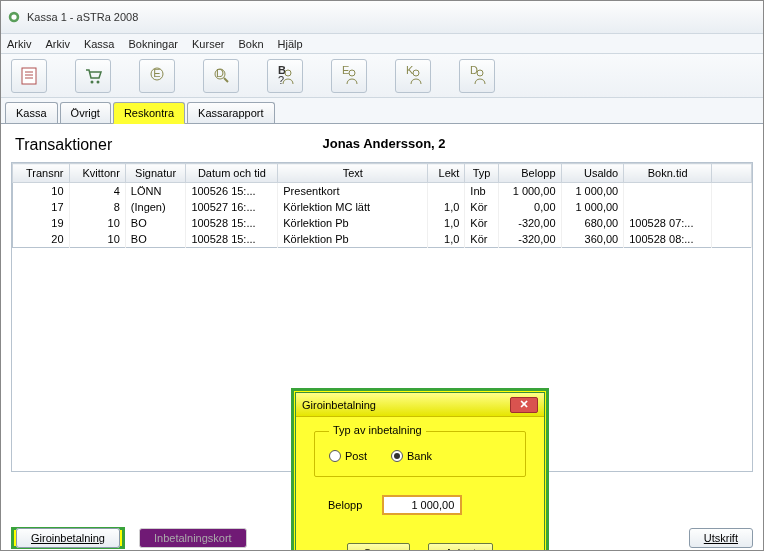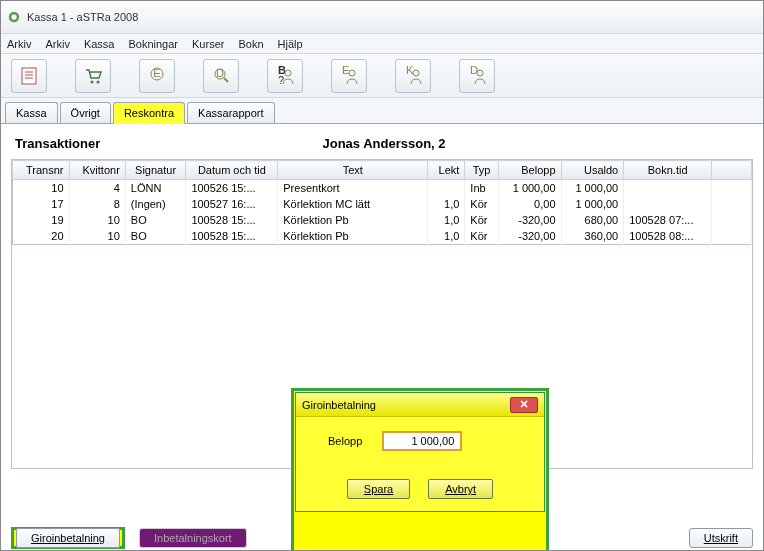--- a/index.html
+++ b/index.html
@@ -8,21 +8,21 @@
   .titlebar .ticon { width: 14px; height: 14px; margin-right: 6px; }
   .menubar { height: 20px; display: flex; align-items: center; padding: 0 6px; gap: 14px; color: #222; background: #f4f7fa; border-bottom: 1px solid #cfd8e0;}
   .menubar span { cursor: default; }
   .toolbar { height: 44px; display: flex; align-items: center; gap: 28px; padding: 4px 10px; border-bottom: 1px solid #cfd8e0; background: linear-gradient(#f8fafc,#eef2f6); }
   .tbtn { width: 36px; height: 34px; border: 1px solid #b7c3cf; border-radius: 3px; background: linear-gradient(#fdfefe,#e8edf2); display:flex; align-items:center; justify-content:center;}
   .tabstrip { display: flex; align-items: flex-end; height: 26px; border-bottom: 1px solid #9aa6b3; padding-left: 4px; background:#f4f7fa;}
   .tab { padding: 4px 10px; border: 1px solid #9aa6b3; border-bottom: none; margin-right: 2px; background: linear-gradient(#fdfdfd,#e8edf2); border-top-left-radius: 3px; border-top-right-radius: 3px; cursor: default;}
   .tab.active { background: #ffff33; border-bottom: 1px solid #ffff33; position: relative; top: 1px; text-align: center; }
   .content { padding: 8px 10px 10px 10px; position: relative; height: calc(551px - 24px - 20px - 44px - 26px); }
   .heading { display: flex; justify-content: space-between; padding: 4px 4px 8px 4px; }
-  .heading .left { font-weight: bold; font-size: 13px; }
+  .heading .left { font-weight: normal; font-size: 16px; }
   .heading .center { font-weight: bold; font-size: 13px; position: absolute; left:4px; right:0; text-align:center; margin:0 auto; width:300px;}
   table.grid { width: 100%; border: 1px solid #b7c3cf; border-collapse: collapse; background:#fff;}
   table.grid th { background: linear-gradient(#fdfdfd,#e5eaef); border: 1px solid #cbd3db; padding: 3px 5px; font-weight: normal; text-align: center; white-space: nowrap;}
   table.grid td { border-right: 1px solid #f0f0f0; padding: 2px 5px; white-space: nowrap; }
   table.grid td.num, table.grid th.num { text-align: right; }
   .grid-wrap { height: 310px; border:1px solid #b7c3cf; overflow:hidden; position:relative; background:#fff;}
   .bottom-bar { position:absolute; left:10px; right:10px; bottom:12px; display:flex; align-items:center; justify-content:space-between;}
   .btn { padding: 3px 14px; border: 1px solid #8a9aa9; border-radius: 3px; background: linear-gradient(#fdfefe,#e8edf2); cursor: default;}
   .btn.disabled { color:#aaa; border-color:#cfcfcf; background:#701a75;}
   .btn u { text-decoration: underline; }
@@ -214,20 +214,33 @@
 
   <div class="dialog-outer-hl"></div>
   <div class="dialog">
     <div class="dlg-title">
       <span>Giroinbetalning</span>
       <div class="close-x">
           <span>✕</span>
         </div>
     </div>
     <div class="dlg-body">
+      <div class="fieldset">
+        <span class="legend">Typ av inbetalning</span>
+        <div class="radios">
+          <div class="radio-wrap">
+            <span class="radio-dot"></span>
+            <span>Post</span>
+          </div>
+          <div class="radio-wrap">
+            <span class="radio-dot sel"></span>
+            <span>Bank</span>
+          </div>
+        </div>
+      </div>
       <div class="dlg-row">
         <span>Belopp</span>
         <span class="dlg-input">1 000,00</span>
       </div>
     </div>
     <div class="dlg-btns">
       <div class="dlg-btn"><u>Spara</u></div>
       <div class="dlg-btn"><u>Avbryt</u></div>
     </div>
   </div>

